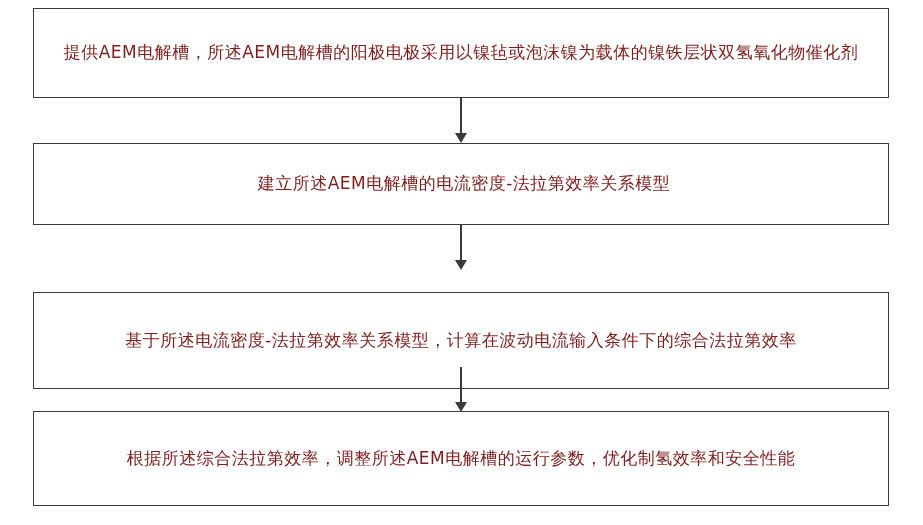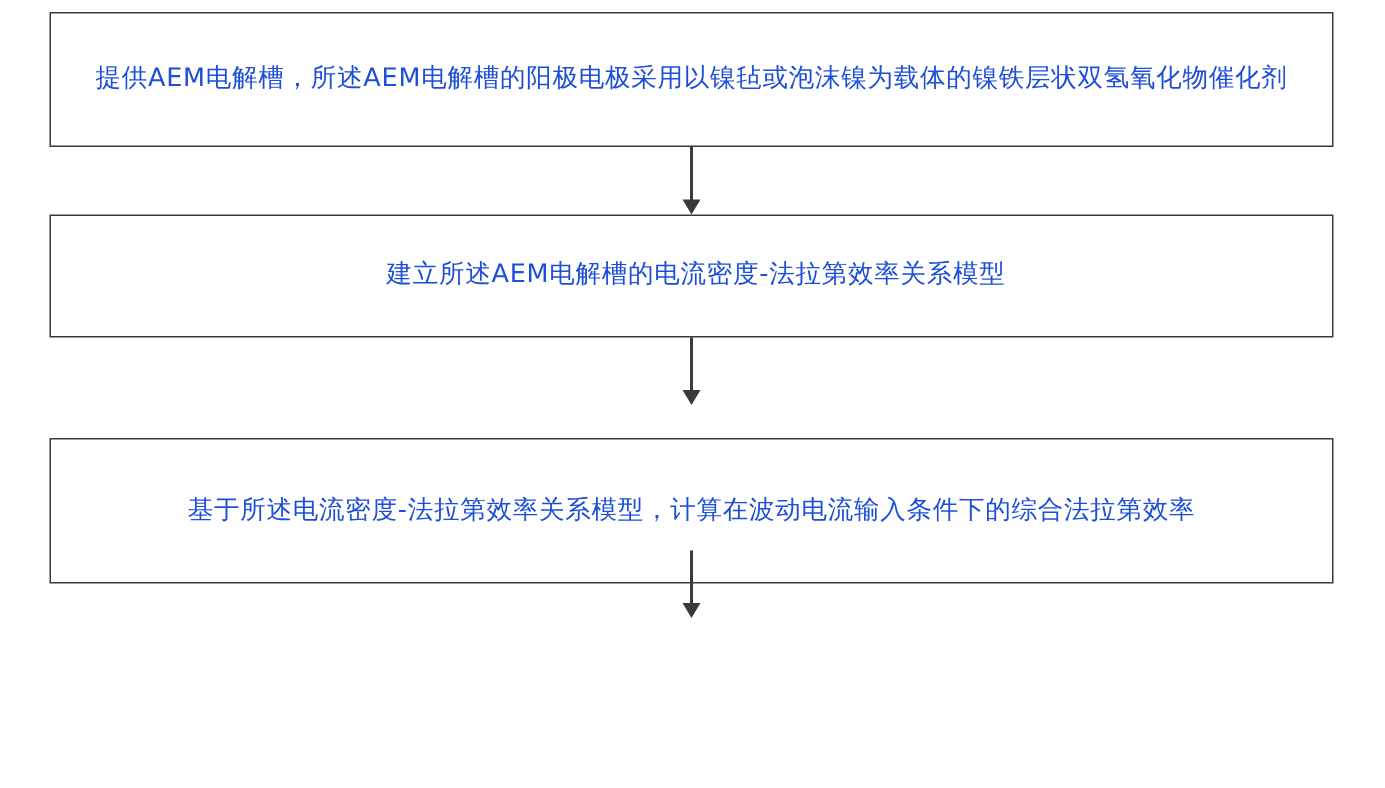--- a/index.html
+++ b/index.html
@@ -19,21 +19,21 @@
   }
   .flow-box {
     position: absolute;
     box-sizing: border-box;
     border: 1px solid #3a3a3a;
     background: #ffffff;
     display: flex;
     align-items: center;
     justify-content: center;
     text-align: center;
-    color: #1d4ed8;
+    color: #7f1d1d;
     font-size: 17px;
     line-height: 1.75;
     letter-spacing: 0.5px;
     padding: 6px 22px;
   }
   .flow-box .box-text {
     display: block;
     width: 100%;
     white-space: pre-wrap;
     word-break: break-all;
@@ -82,14 +82,17 @@
   </div>
 
   <div class="arrow" id="arrow-2"></div>
 
   <div class="flow-box" id="box-3">
     <span class="box-text">基于所述电流密度-法拉第效率关系模型，计算在波动电流输入条件下的综合法拉第效率</span>
   </div>
 
   <div class="arrow" id="arrow-3"></div>
 
+  <div class="flow-box" id="box-4">
+    <span class="box-text">根据所述综合法拉第效率，调整所述AEM电解槽的运行参数，优化制氢效率和安全性能</span>
+  </div>
 
 </div>
 
 </body></html>

